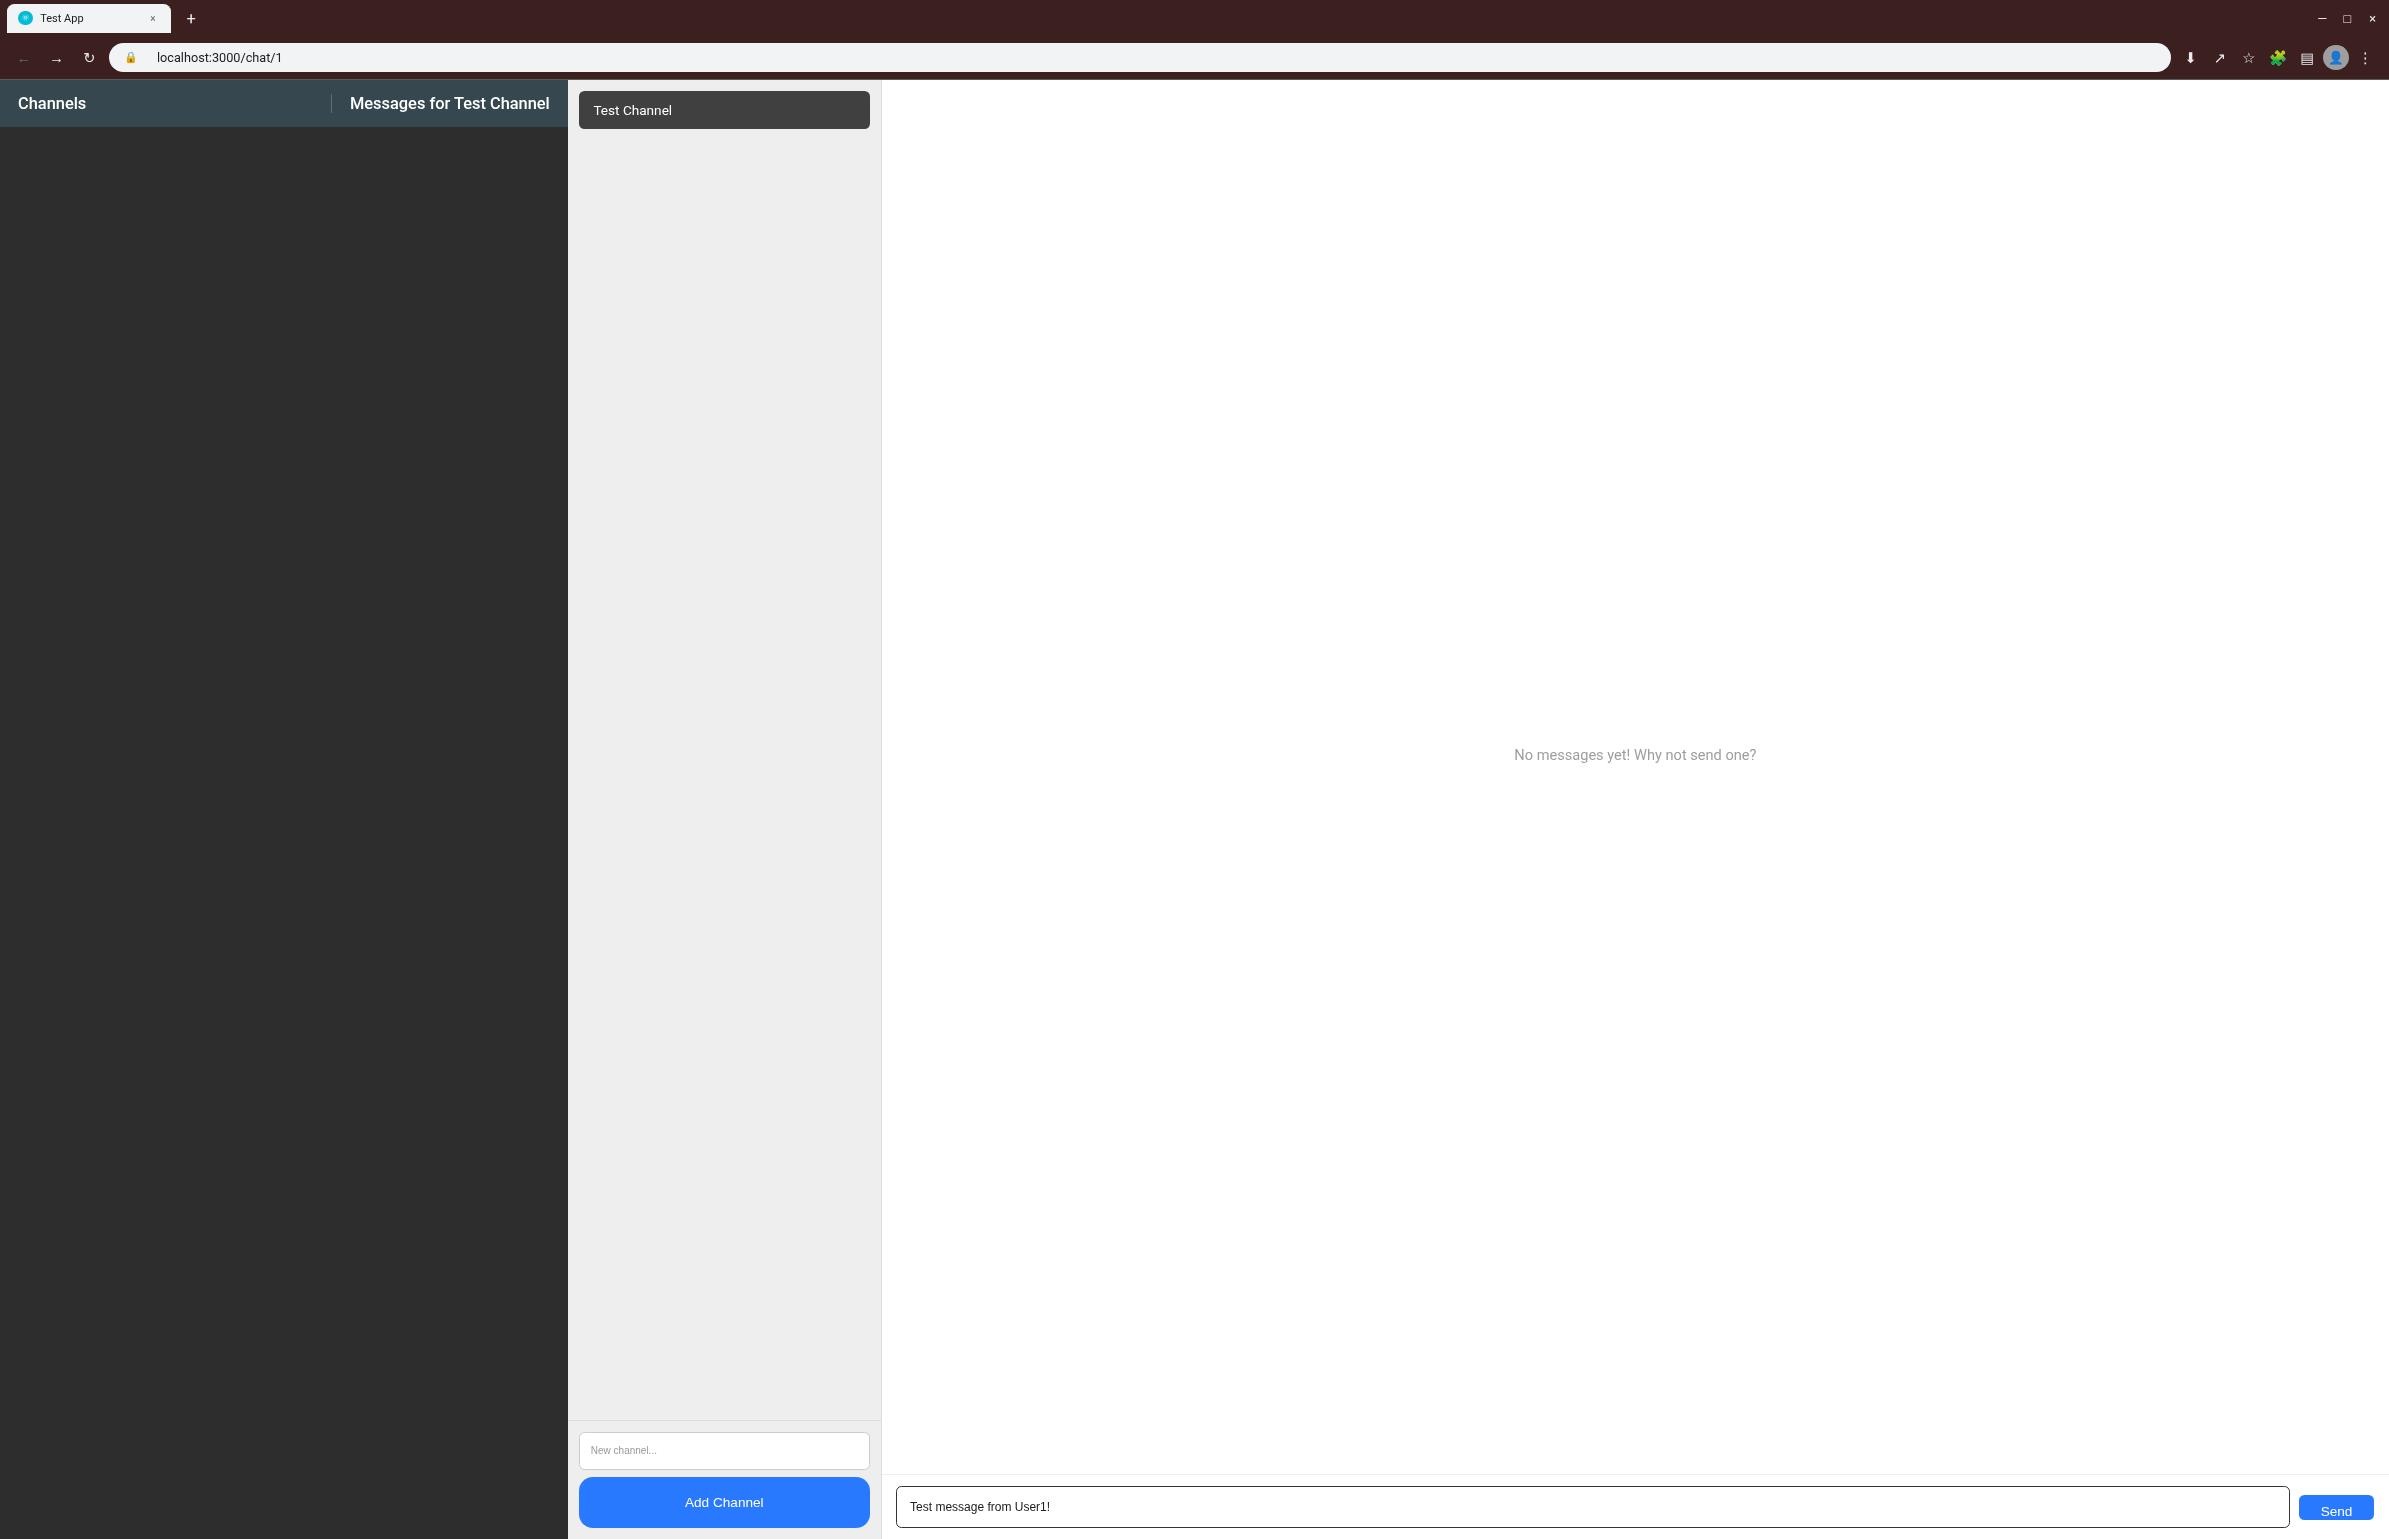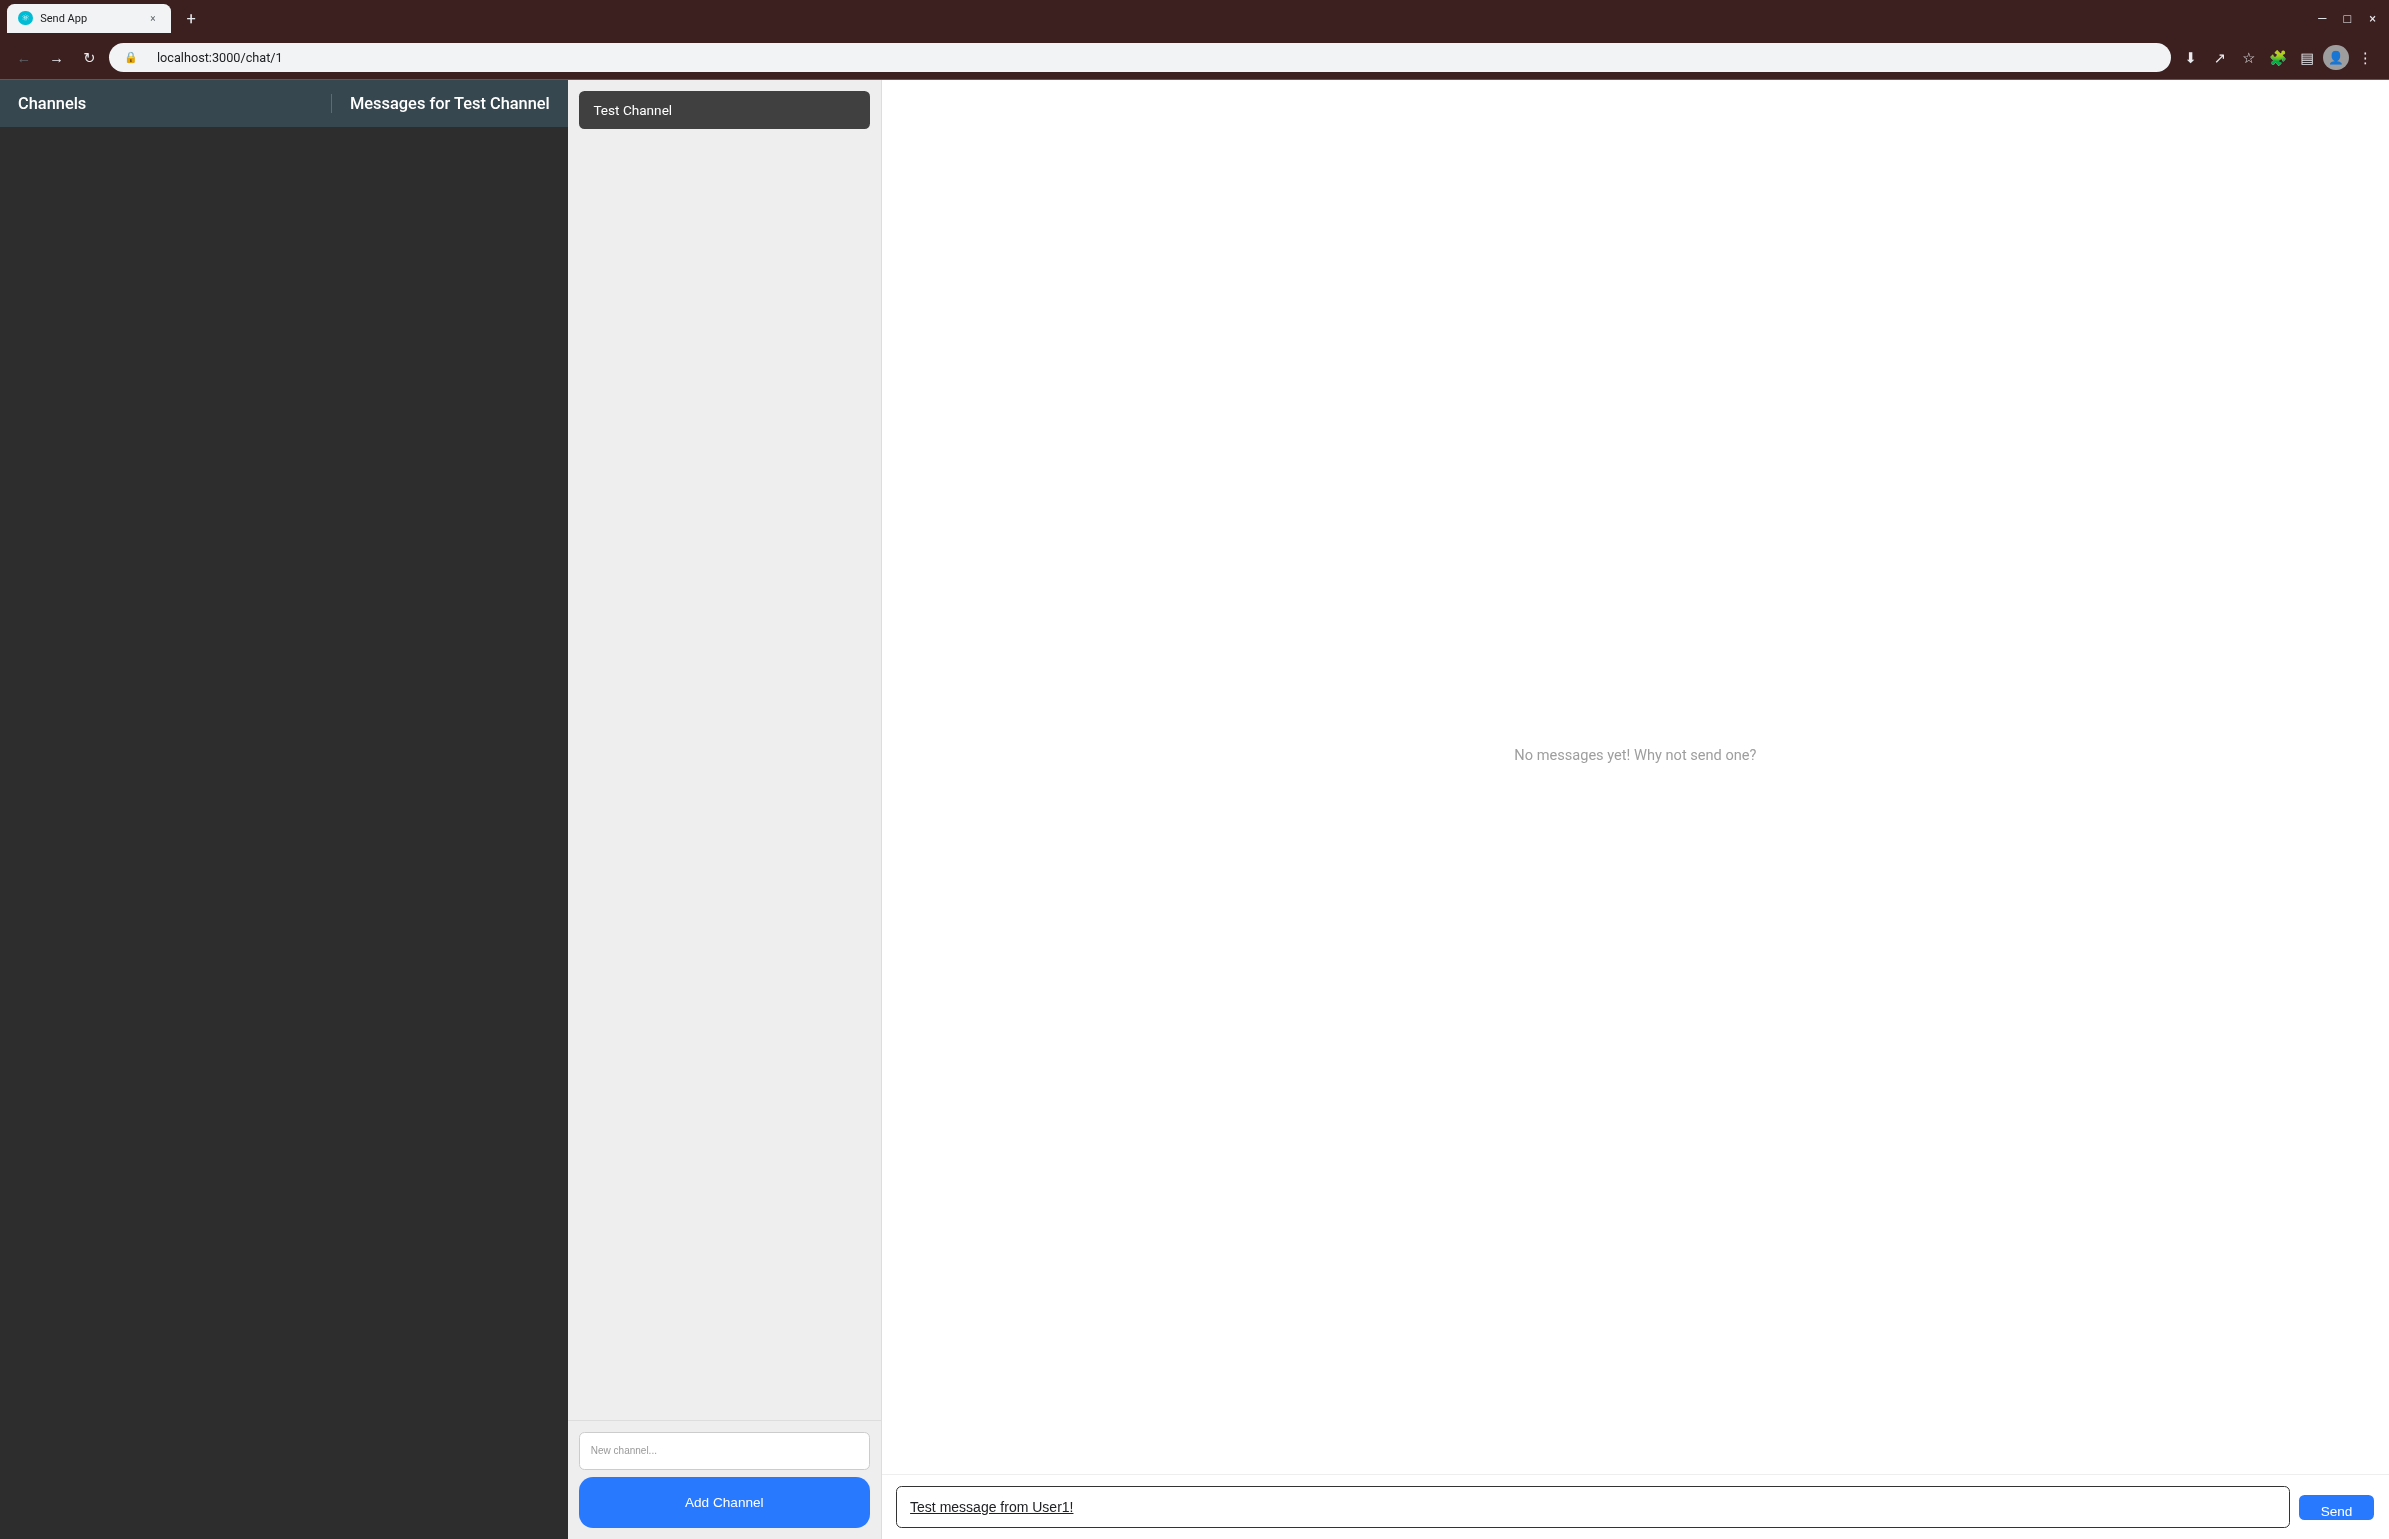--- a/index.html
+++ b/index.html
@@ -321,24 +321,23 @@
       border-top: 0.9px solid #eee;
       background: white;
     }
 
     .message-input {
       flex: 1;
       height: 42px;
       border: 1.8px solid #333;
       border-radius: 5.5px;
       padding: 0 12.7px;
-      font-size: 14px;
+      font-size: 12px;
       outline: none;
       color: #202124;
-      text-decoration: underline;
     }
 
     .send-btn {
       height: 25px;
       padding: 9px 22px;
       background: #2979ff;
       color: white;
       border: none;
       border-radius: 5.5px;
       font-size: 13.6px;
@@ -350,21 +349,21 @@
 </head>
 <body>
 
 <div class="browser-window">
 
   <div class="title-bar">
     <div class="tab">
       <div class="tab-favicon">
         <span>⚛</span>
       </div>
-      <span class="tab-title">Send App</span>
+      <span class="tab-title">Test App</span>
       <div class="tab-close">×</div>
     </div>
     <div class="new-tab-btn">+</div>
     <div class="window-controls">
       <div class="window-control">—</div>
       <div class="window-control">□</div>
       <div class="window-control">×</div>
     </div>
   </div>
 

